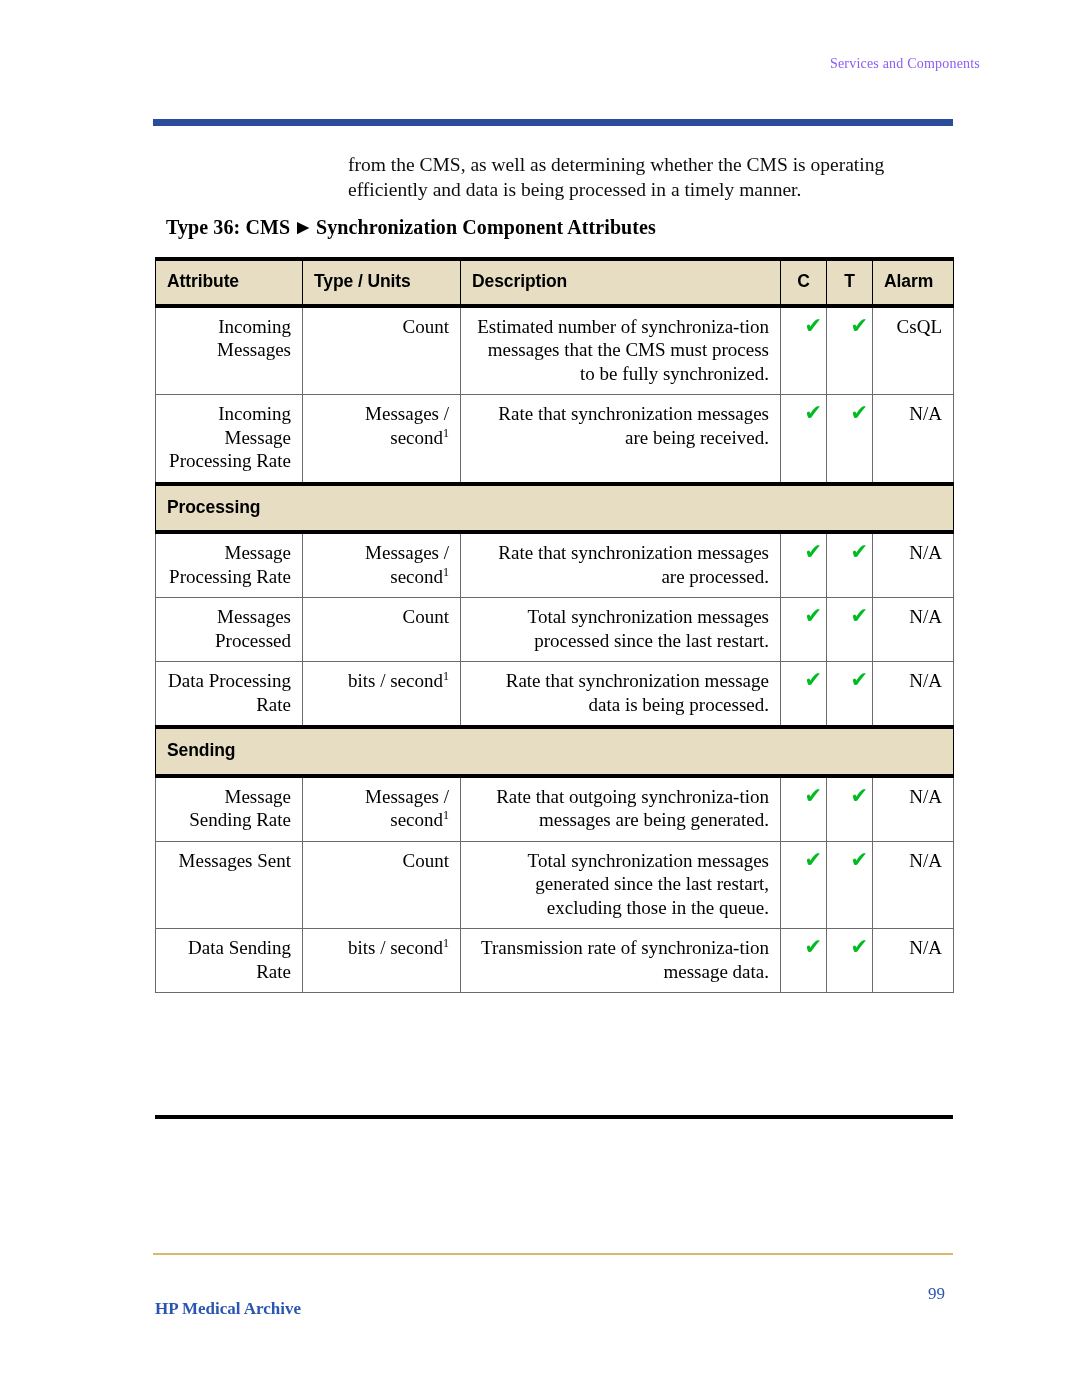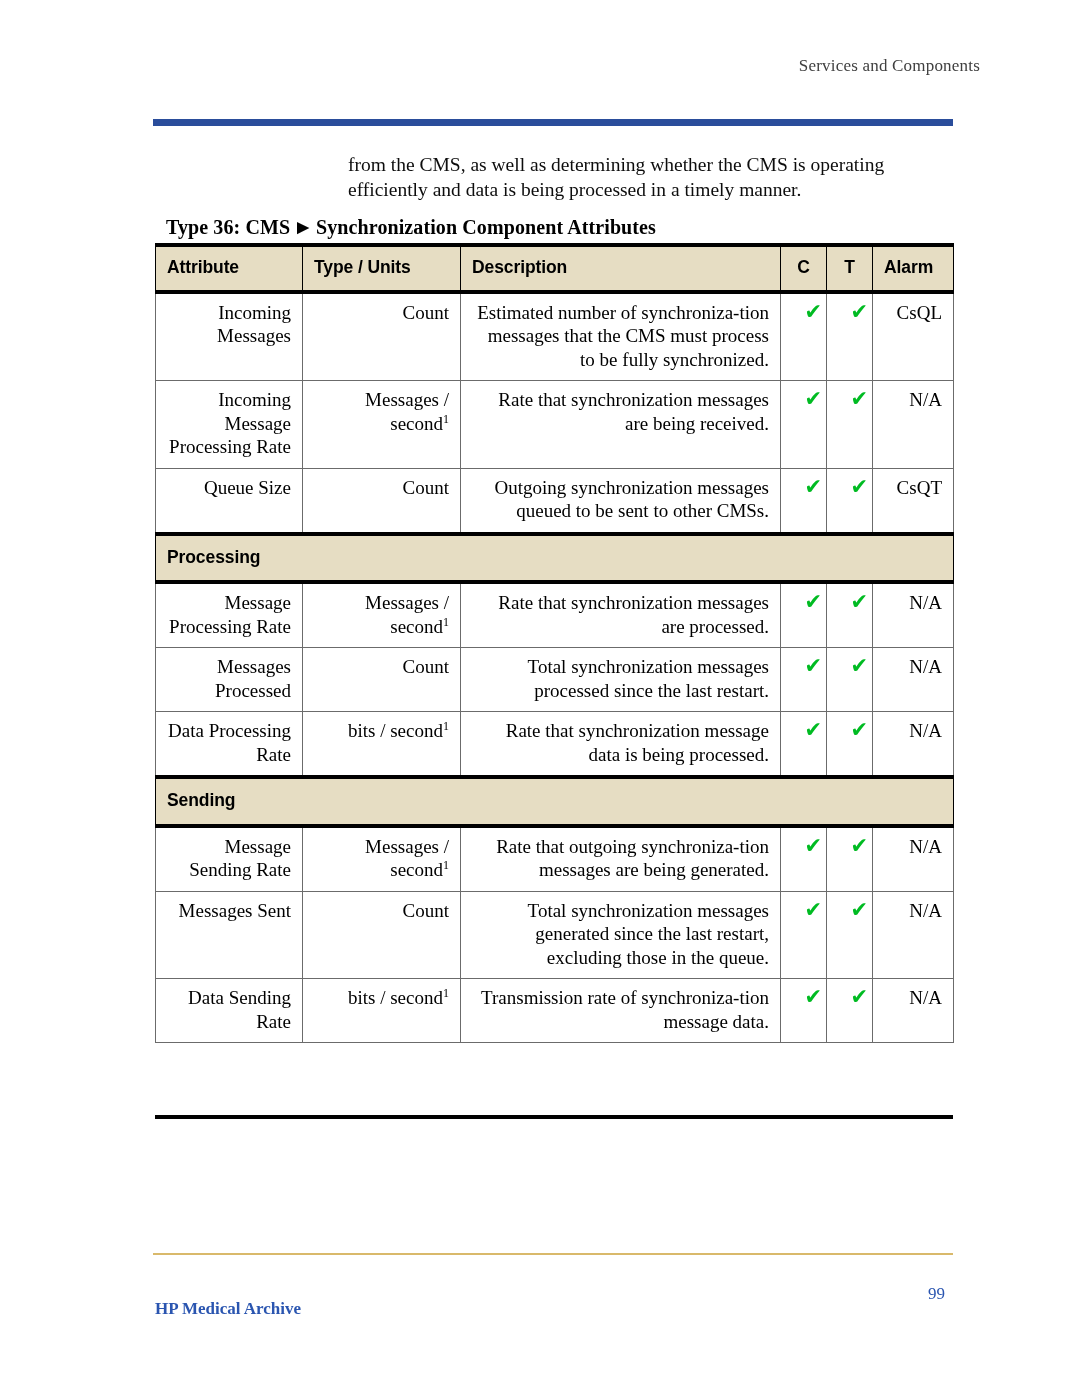--- a/index.html
+++ b/index.html
@@ -15,22 +15,22 @@
     color: #000000;
     overflow: hidden;
   }
 
   
   .running-head {
     position: absolute;
     top: 56px;
     right: 100px;
     font-family: "Liberation Serif", serif;
-    font-size: 17px;
-    color: #404040;
+    font-size: 14px;
+    color: #8b5cf6;
     letter-spacing: 0.2px;
   }
 
   .header-rule {
     position: absolute;
     top: 119px;
     left: 153px;
     width: 800px;
     height: 7px;
     background: #2a4d9b;
@@ -59,21 +59,21 @@
   }
   .table-caption .arrow {
     font-size: 15px;
     vertical-align: 2px;
     padding: 0 2px;
   }
 
   
   .attr-table {
     position: absolute;
-    top: 243px;
+    top: 257px;
     left: 155px;
     width: 798px;
     border-collapse: collapse;
     table-layout: fixed;
     background: #ffffff;
   }
 
   .attr-table col.c-attr  { width: 147px; }
   .attr-table col.c-type  { width: 158px; }
   .attr-table col.c-desc  { width: 320px; }
@@ -235,28 +235,20 @@
         <td class="cell-alarm">CsQL</td>
       </tr>
       <tr class="data-row">
         <td>Incoming Message Processing Rate</td>
         <td>Messages / second<sup class="fn">1</sup></td>
         <td>Rate that synchronization messages are being received.</td>
         <td class="cell-check"><span class="check">✔</span></td>
         <td class="cell-check"><span class="check">✔</span></td>
         <td class="cell-alarm">N/A</td>
       </tr>
-      <tr class="data-row last-in-block">
-        <td>Queue Size</td>
-        <td>Count</td>
-        <td>Outgoing synchronization messages queued to be sent to other CMSs.</td>
-        <td class="cell-check"><span class="check">✔</span></td>
-        <td class="cell-check"><span class="check">✔</span></td>
-        <td class="cell-alarm">CsQT</td>
-      </tr>
       <tr class="section-row">
         <td colspan="6">Processing</td>
       </tr>
       <tr class="data-row">
         <td>Message Processing Rate</td>
         <td>Messages / second<sup class="fn">1</sup></td>
         <td>Rate that synchronization messages are processed.</td>
         <td class="cell-check"><span class="check">✔</span></td>
         <td class="cell-check"><span class="check">✔</span></td>
         <td class="cell-alarm">N/A</td>

